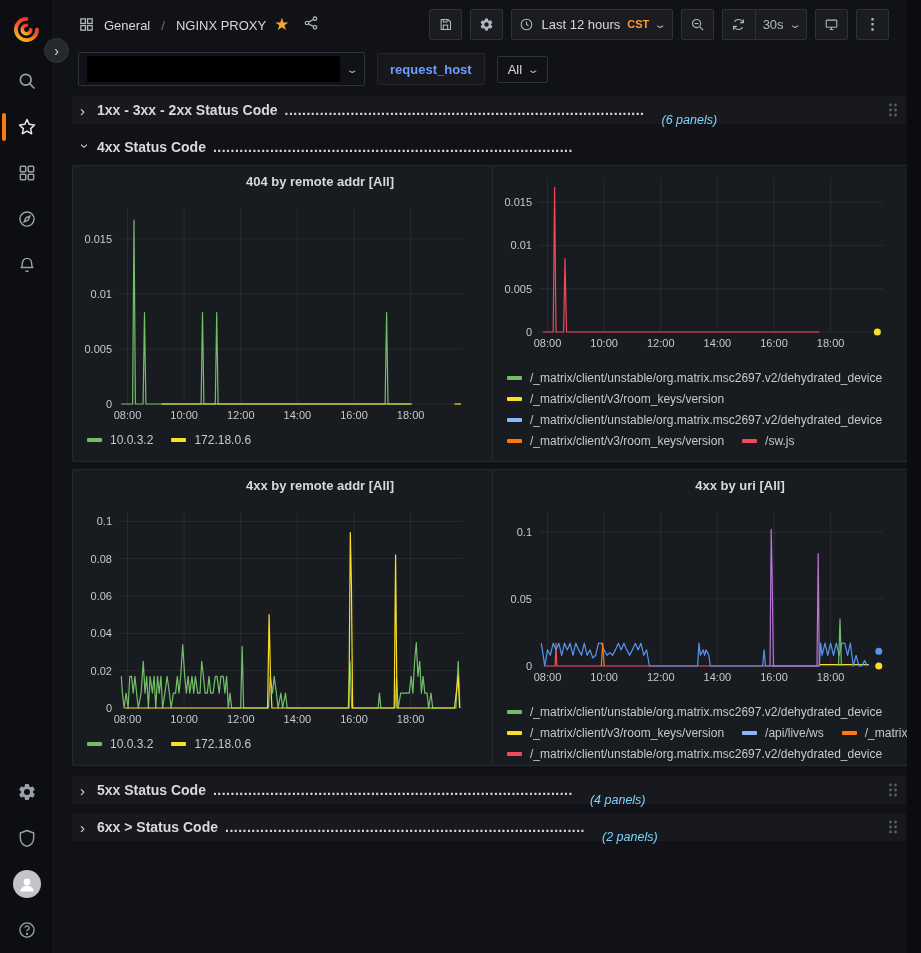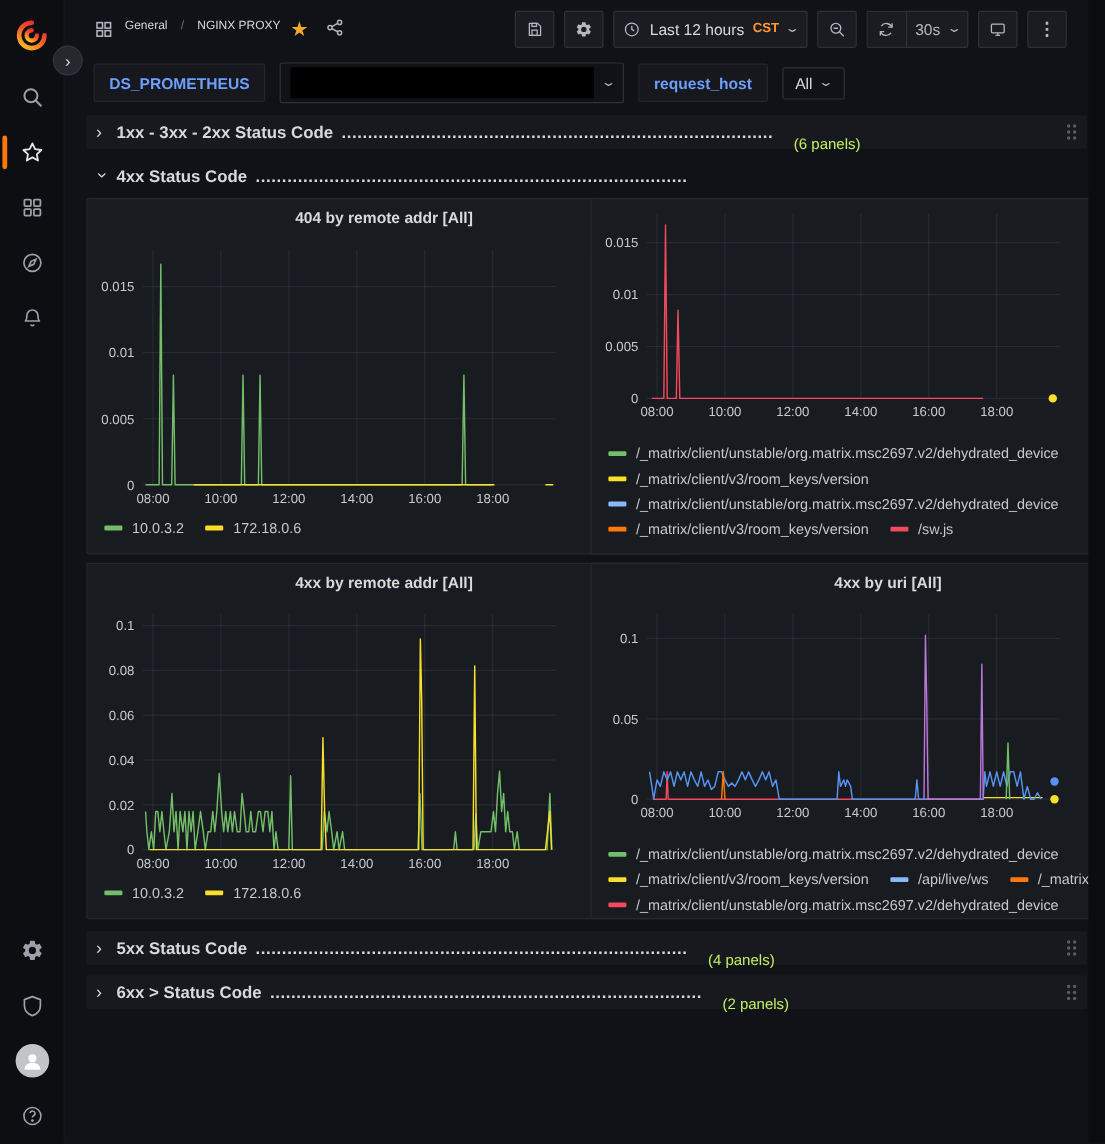--- a/index.html
+++ b/index.html
@@ -29,21 +29,21 @@
     color:#d8d9da; font-size:14px; cursor:pointer;
   }
   .avatar-circle { width:28px; height:28px; border-radius:50%; background:#c2c4c7; display:flex; align-items:center; justify-content:center; overflow:hidden; }
 
   
   .main { flex:1; display:flex; flex-direction:column; position:relative; }
   .scroll-strip { position:absolute; right:0; top:0; width:14px; height:953px; background:#0b0c0f; }
 
   
   .topbar { height:48px; display:flex; align-items:center; padding:0 18px 0 24px; }
-  .crumb { display:flex; align-items:flex-start; gap:9px; font-size:10px; color:#d8d9da; cursor:pointer; }
+  .crumb { display:flex; align-items:flex-end; gap:9px; font-size:13px; color:#d8d9da; cursor:pointer; }
   .crumb .sep { color:#6e7076; margin:0 2px; }
   .crumb svg { width:17px; height:17px; color:#b4b7bd; }
   .star-fav { color:#f2a72e; font-size:17px; margin-left:8px; cursor:pointer; }
   .share-ic { margin-left:14px; cursor:pointer; color:#b4b7bd; }
   .share-ic svg { width:16px; height:16px; }
   .topbar-right { margin-left:auto; display:flex; align-items:flex-start; gap:8px; padding-right:14px; }
   .tb-btn {
     height:31px; min-width:33px; padding:0 7px; background:#1a1c21; border:1px solid #2c3235;
     border-radius:2px; display:flex; align-items:center; justify-content:center; gap:7px;
     color:#b4b7bd; cursor:pointer; font-size:13px;
@@ -75,21 +75,21 @@
   .dash { flex:1; padding:6px 15px 0 18px; overflow:hidden; }
   .row-header {
     height:28px; display:flex; align-items:center; gap:7px; padding:0 6px 0 8px;
     border-radius:2px; cursor:pointer; margin-bottom:9px; position:relative;
   }
   .row-header.collapsed { background:#18191e; }
   .row-chev { color:#d8d9da; font-size:15px; width:10px; display:inline-block; }
   .row-chev.open { transform:rotate(90deg) translateX(1px); }
   .row-title { font-weight:bold; font-size:14px; color:#d8d9da; white-space:nowrap; }
   .row-leader { font-weight:bold; font-size:14px; color:#d8d9da; letter-spacing:0.5px; overflow:hidden; white-space:nowrap; max-width:360px; }
-  .row-count { color:#bef264; font-size:12.5px; margin-left:10px; white-space:nowrap;margin-top:20px; }
+  .row-count { color:#7dd3fc; font-style:italic; font-size:12.5px; margin-left:10px; white-space:nowrap;margin-top:20px; }
   .drag-handle { position:absolute; right:8px; top:6px; color:#5a5d64; cursor:grab; }
 
   .panel-grid { display:grid; grid-template-columns:414px 414px; gap:7px 6px; margin-bottom:10px; }
   .panel {
     width:496px; height:297px; background:#181b1f; border:1px solid #25282d; border-radius:2px;
     display:flex; flex-direction:column; overflow:hidden;
   }
   .panel-title { height:30px; flex:0 0 30px; display:flex; align-items:center; justify-content:center; font-weight:bold; font-size:13px; color:#d8d9da; cursor:pointer; }
   .chart-area { flex:0 0 auto; }
   .legend { padding:2px 0 0 14px; overflow:hidden; display:flex; flex-wrap:wrap; column-gap:18px; align-content:flex-start; }
@@ -251,21 +251,20 @@
             <line x1="12" y1="16.5" x2="12" y2="20"></line>
           </svg>
       </div>
       <div class="tb-btn">
         <span class="kebab">⋮</span>
       </div>
     </div>
   </div>
 
   <div class="varbar">
-    <div class="var-chip">DS_PROMETHEUS</div>
     <div class="var-select">
       <div class="redacted"></div>
       <span class="chev-down">⌄</span>
     </div>
     <div class="var-chip">request_host</div>
     <div class="var-all">
       <span>All</span>
       <span class="chev-down">⌄</span>
     </div>
   </div>

